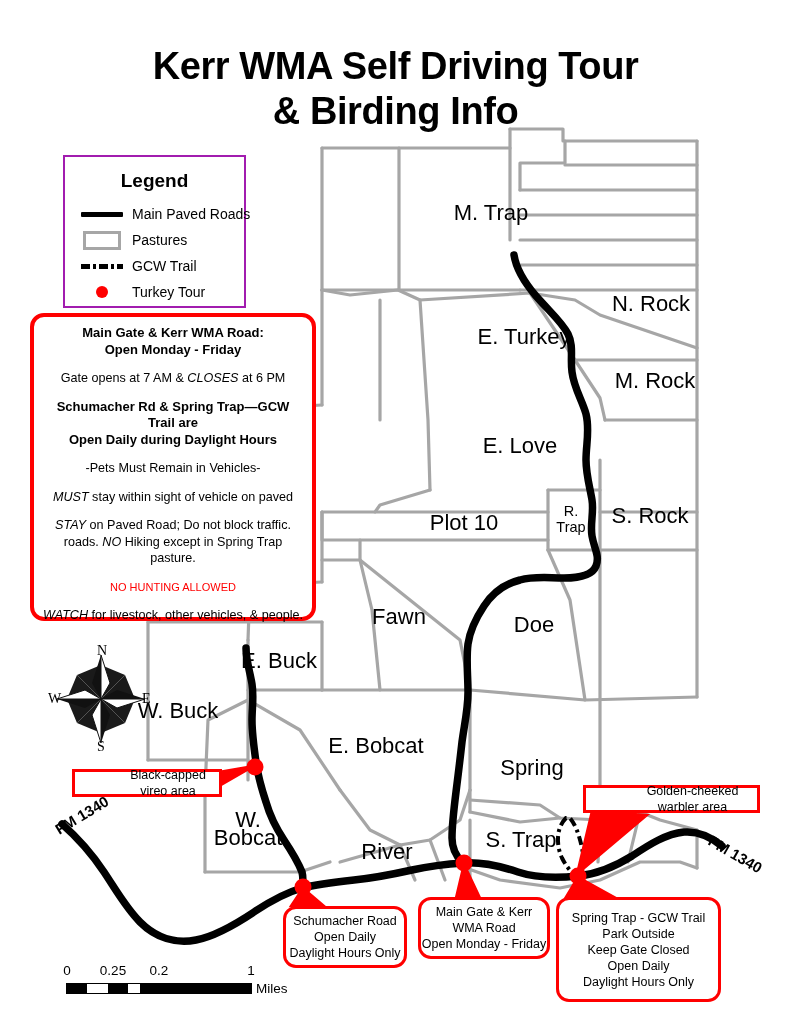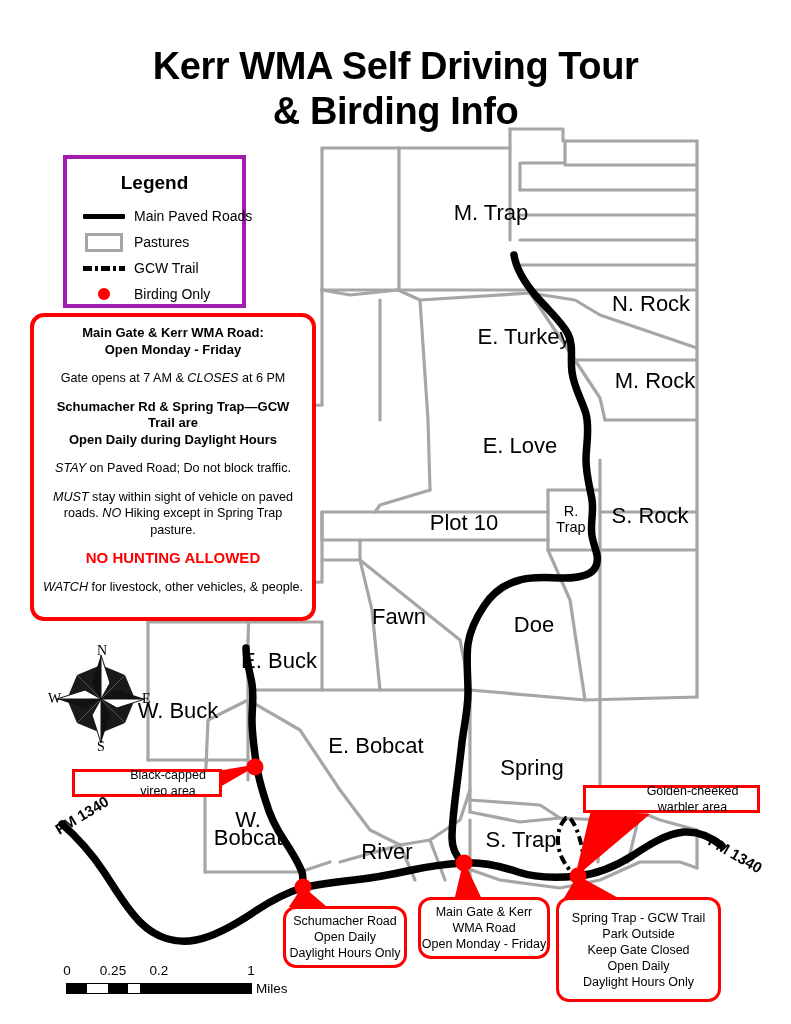--- a/index.html
+++ b/index.html
@@ -80,21 +80,21 @@
     white-space: nowrap;
   }
 
   
   #legend {
     position: absolute;
     left: 63px;
     top: 155px;
     width: 183px;
     height: 153px;
-    border: 4px solid #a21caf;
+    border: 2px solid #a21caf;
     background: #ffffff;
     z-index: 30;
     box-sizing: border-box;
   }
   #legend .legend-title {
     text-align: center;
     font-weight: bold;
     font-size: 19px;
     margin-top: 13px;
     margin-bottom: 9px;
@@ -165,21 +165,21 @@
   }
   #info-box p {
     margin: 0;
     font-family: "Liberation Sans", sans-serif;
     font-size: 12.6px;
     line-height: 16.5px;
     color: #000;
   }
   #info-box p.b      { font-weight: bold; font-size: 13px; }
   #info-box p.sp     { margin-top: 12px; }
-  #info-box p.red    { color: #FF0000; font-weight: bold; font-size: 15px; }
+  #info-box p.red    { color: #FF0000; font-weight: normal; font-size: 11px; }
   #info-box em { font-style: italic; }
 
   
   .callout {
     position: absolute;
     border: 3px solid #FF0000;
     background: #ffffff;
     z-index: 33;
     box-sizing: border-box;
     font-family: "Liberation Sans", sans-serif;
@@ -415,32 +415,33 @@
       <div class="legend-sym">
           <div class="sym-gcw"></div>
         </div>
       <div class="legend-text">GCW Trail</div>
     </div>
 
     <div class="legend-row">
       <div class="legend-sym">
           <div class="sym-dot"></div>
         </div>
-      <div class="legend-text">Birding Only</div>
+      <div class="legend-text">Turkey Tour</div>
     </div>
   </div>
 
   <div id="info-box">
     <p class="b">Main Gate &amp; Kerr WMA Road:</p>
     <p class="b">Open Monday - Friday</p>
     <p class="sp">Gate opens at 7 AM &amp; <em>CLOSES</em> at 6 PM</p>
     <p class="b sp">Schumacher Rd &amp; Spring Trap—GCW Trail are</p>
     <p class="b">Open Daily during Daylight Hours</p>
+    <p class="sp">-Pets Must Remain in Vehicles-</p>
+    <p class="sp"><em>MUST</em> stay within sight of vehicle on paved</p>
     <p class="sp"><em>STAY</em> on Paved Road; Do not block traffic.</p>
-    <p class="sp"><em>MUST</em> stay within sight of vehicle on paved</p>
     <p>roads. <em>NO</em> Hiking except in Spring Trap pasture.</p>
     <p class="red sp">NO HUNTING ALLOWED</p>
     <p class="sp"><em>WATCH</em> for livestock, other vehicles, &amp; people.</p>
   </div>
 
   <div class="pasture-label" style="left:491px; top:213px;">M. Trap</div>
   <div class="pasture-label" style="left:651px; top:304px;">N. Rock</div>
   <div class="pasture-label" style="left:524px; top:337px;">E. Turkey</div>
   <div class="pasture-label" style="left:655px; top:381px;">M. Rock</div>
   <div class="pasture-label" style="left:520px; top:446px;">E. Love</div>

